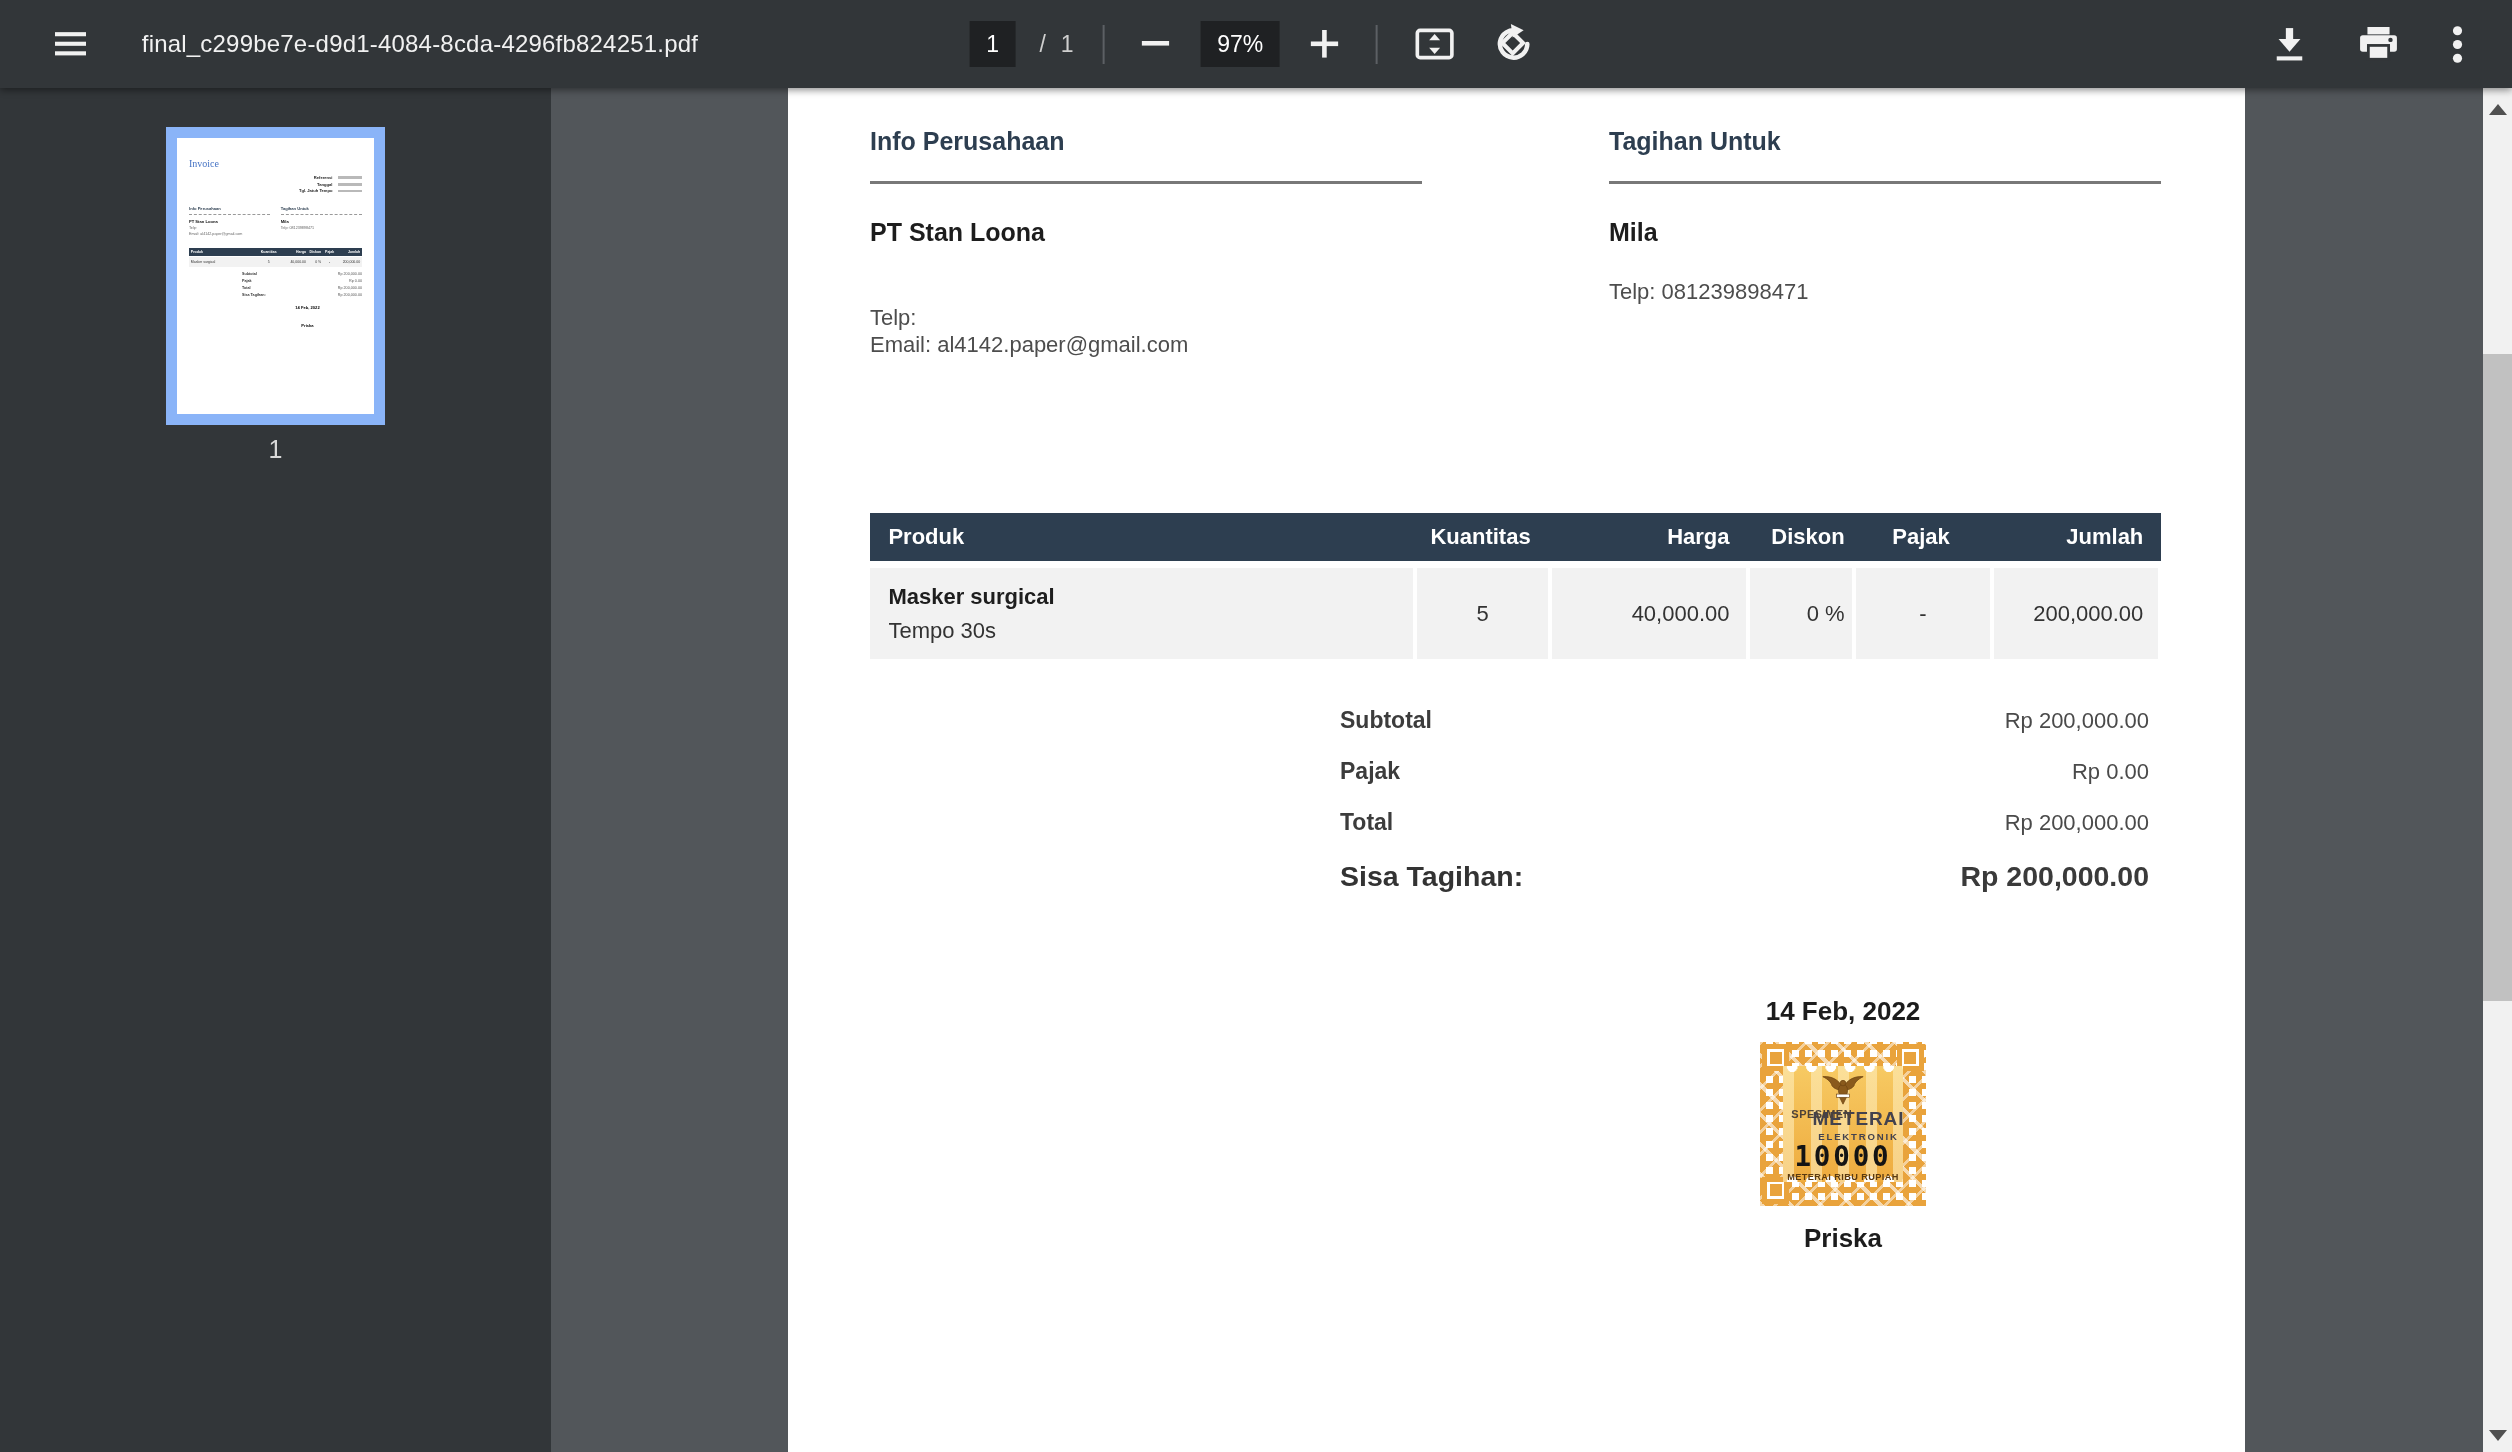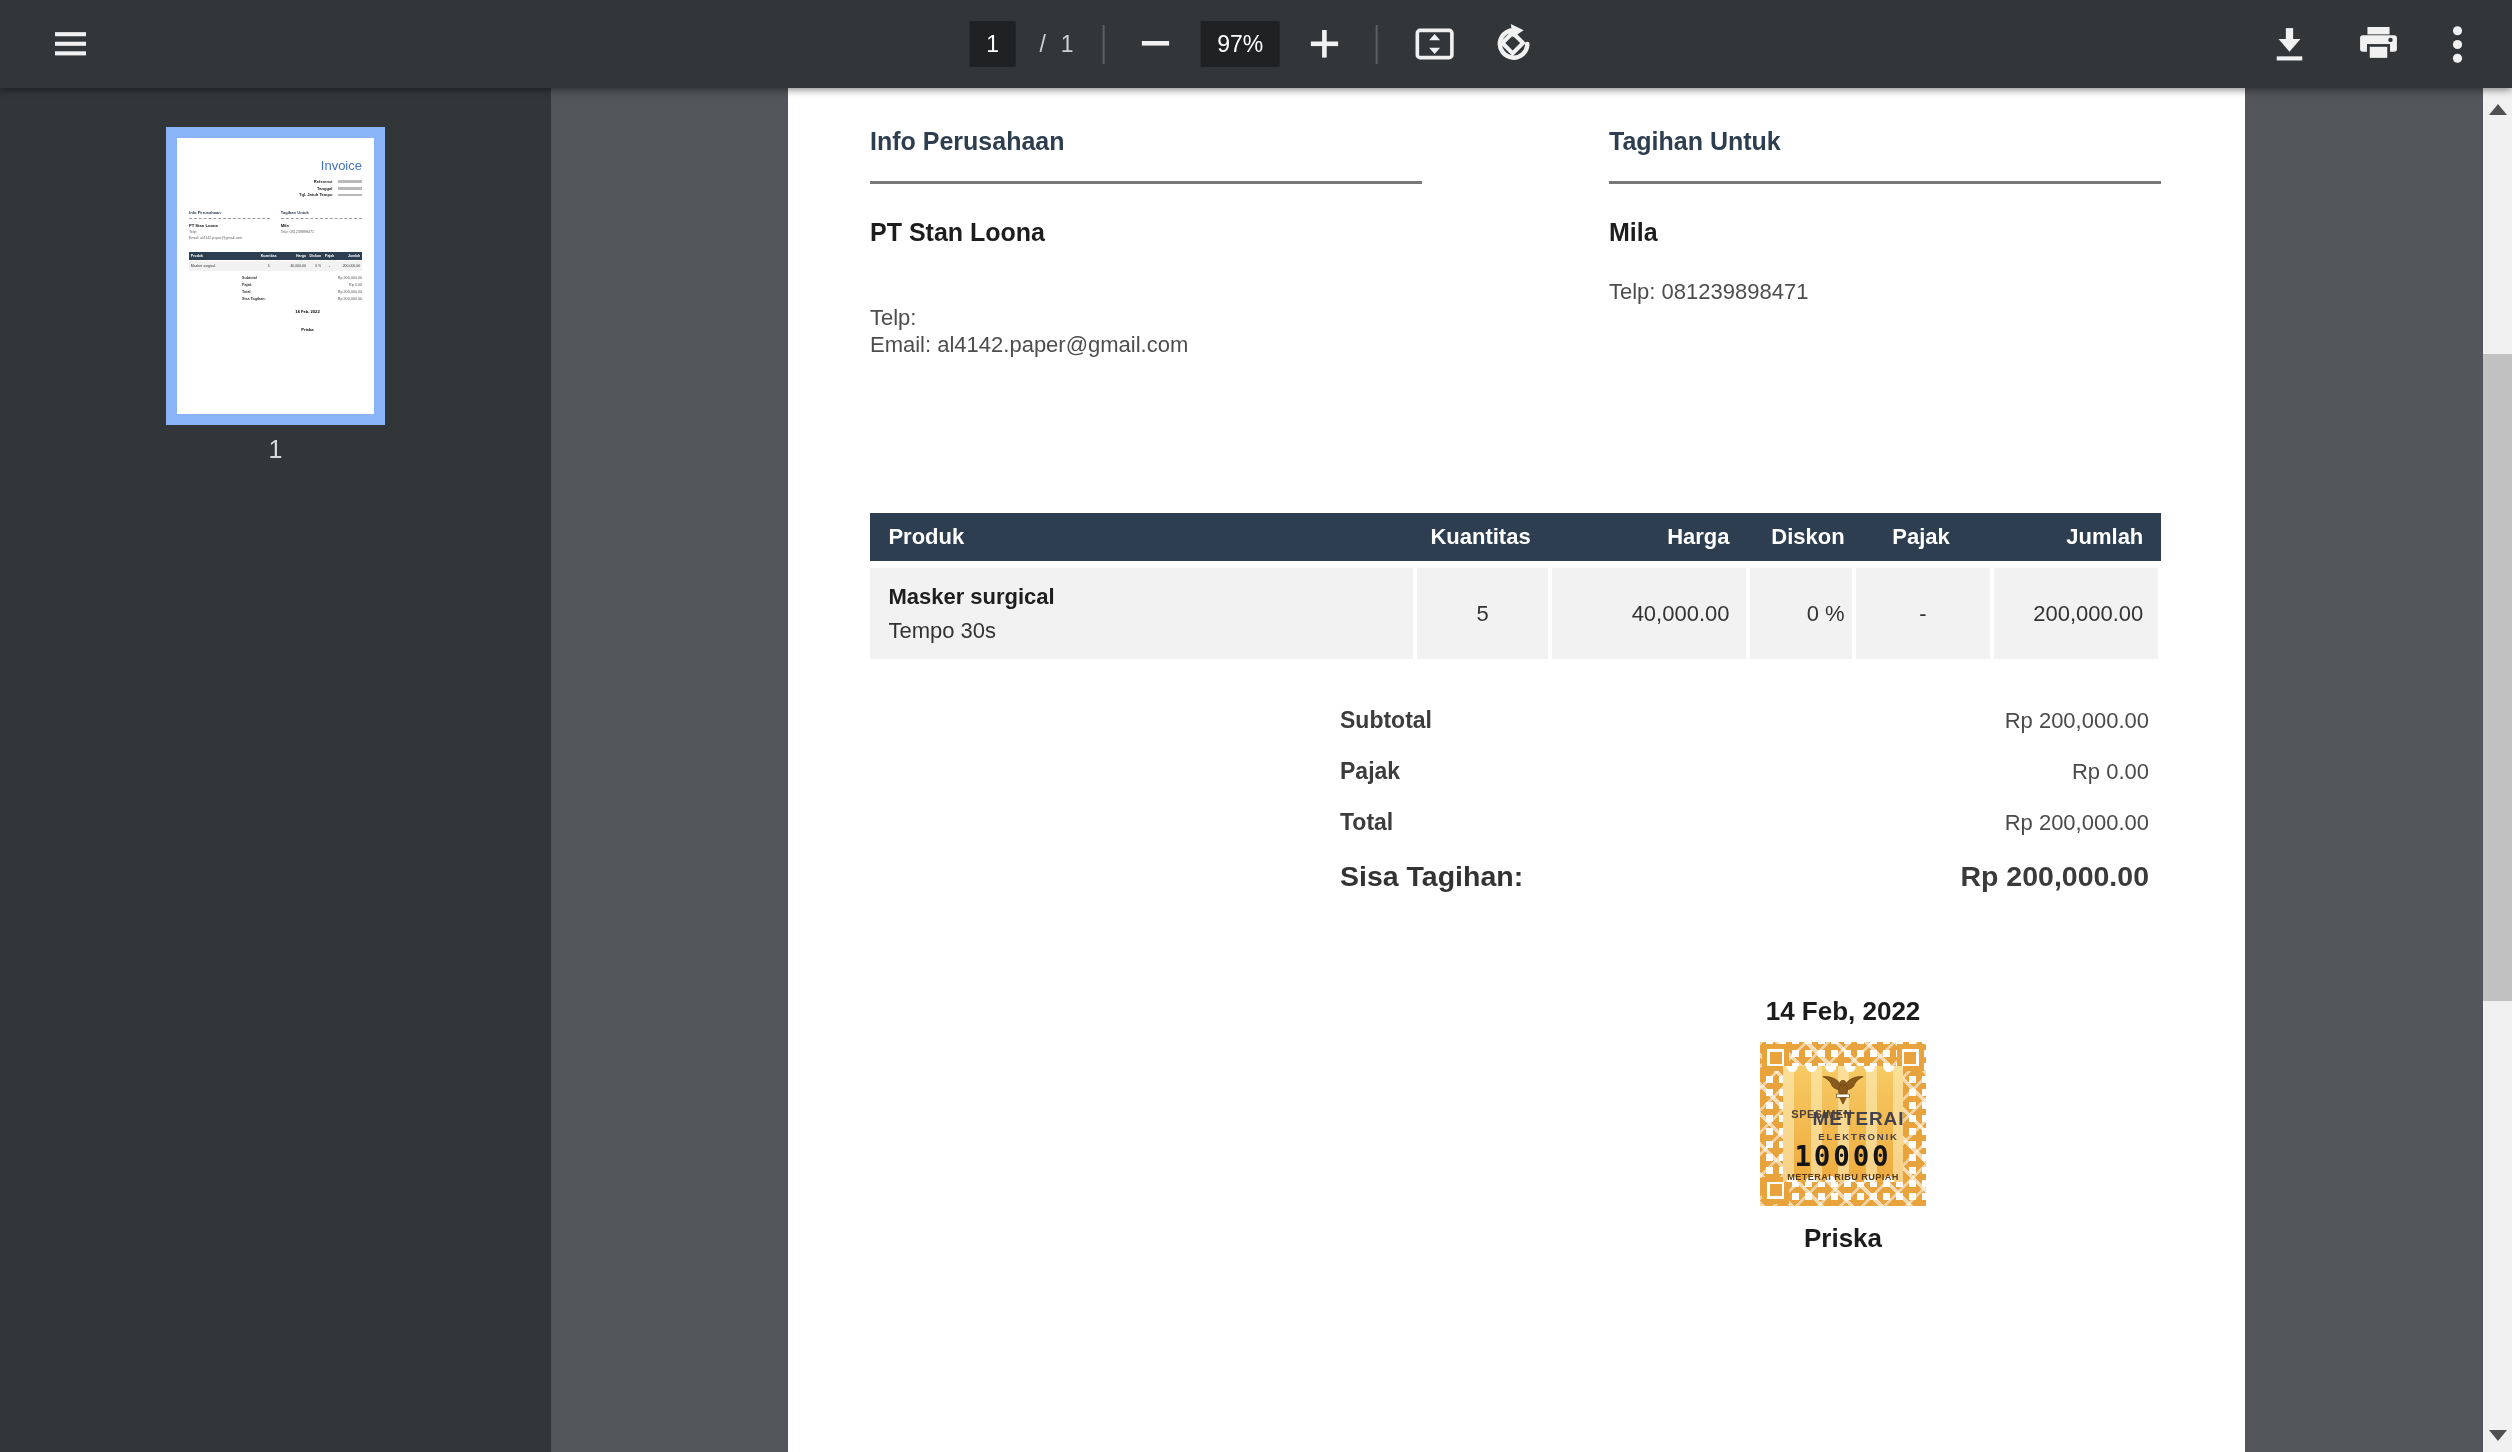--- a/index.html
+++ b/index.html
@@ -39,21 +39,21 @@
   .sb-thumb { position:absolute; left:0; top:266px; width:29px; height:647px; background:#c1c1c1; cursor:pointer; }
 
   
   .thumb-sel { position:absolute; left:166px; top:39px; width:219px; height:298px;
                background:#8ab4f8; cursor:pointer; }
   .thumb-page { position:absolute; left:11px; top:11px; width:197px; height:276px;
                 background:#fff; overflow:hidden; padding:13px 12px; }
   .thumb-label { position:absolute; left:0; top:347px; width:551px; text-align:center;
                  color:#d8d8d8; font-size:25px; }
   
-  .m-title { text-align:right; color:#4472c4; font-size:13px; margin-top:7.4px; }
+  .m-title { text-align:left; color:#4472c4; font-size:10px; margin-top:7.4px;font-family:Liberation Serif, serif; }
   .m-meta { margin-top:5.5px; display:flex; flex-direction:column; gap:1.8px; }
   .m-meta-row { display:flex; justify-content:flex-end; align-items:center; gap:5.5px; }
   .m-meta-lab { font-size:4.1px; font-weight:bold; color:#222; }
   .m-bar { height:2.8px; background:#b9b9b9; width:24px; }
   .m-cols { display:flex; justify-content:space-between; margin-top:13px; }
   .m-col { width:47%; }
   .m-h { font-size:4.1px; font-weight:bold; color:#2d3e50; }
   .m-rule { border-top:0.9px dashed #9a9a9a; margin-top:2.8px; }
   .m-name { font-size:4.1px; font-weight:bold; color:#111; margin-top:3.7px; }
   .m-txt { font-size:3.7px; color:#666; margin-top:1.8px; }
@@ -151,20 +151,21 @@
       <span>
         <svg width="31" height="24" viewBox="0 0 34 26">
             <g fill="#f1f1f1">
           <rect x="0" y="0" width="34" height="4.5"></rect>
               <rect x="0" y="10.5" width="34" height="4.5"></rect>
               <rect x="0" y="21" width="34" height="4.5"></rect>
         </g>
           </svg>
       </span>
     </button>
+    <span class="filename">final_c299be7e-d9d1-4084-8cda-4296fb824251.pdf</span>
   </div>
 
   <div class="tb-center">
     <input class="page-box" value="1" style="">
     <span class="page-sep">
       <span>/</span>
       <span>1</span>
     </span>
     <span class="tb-divider"></span>
     <button class="icon-btn">

